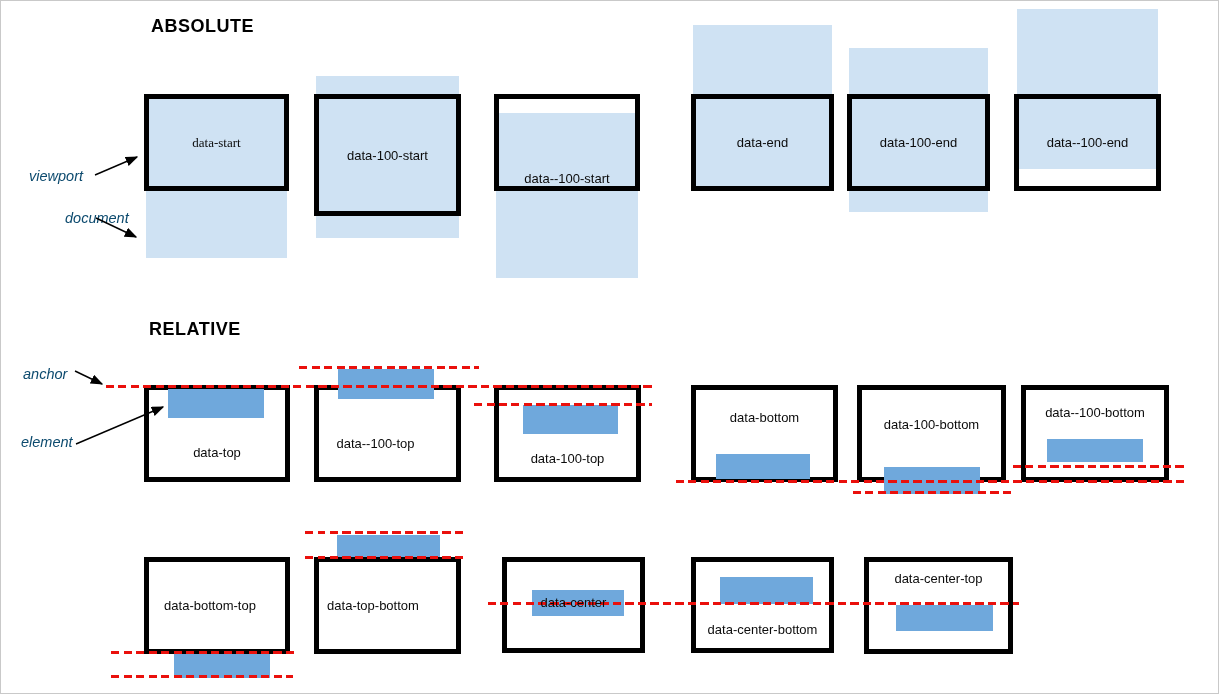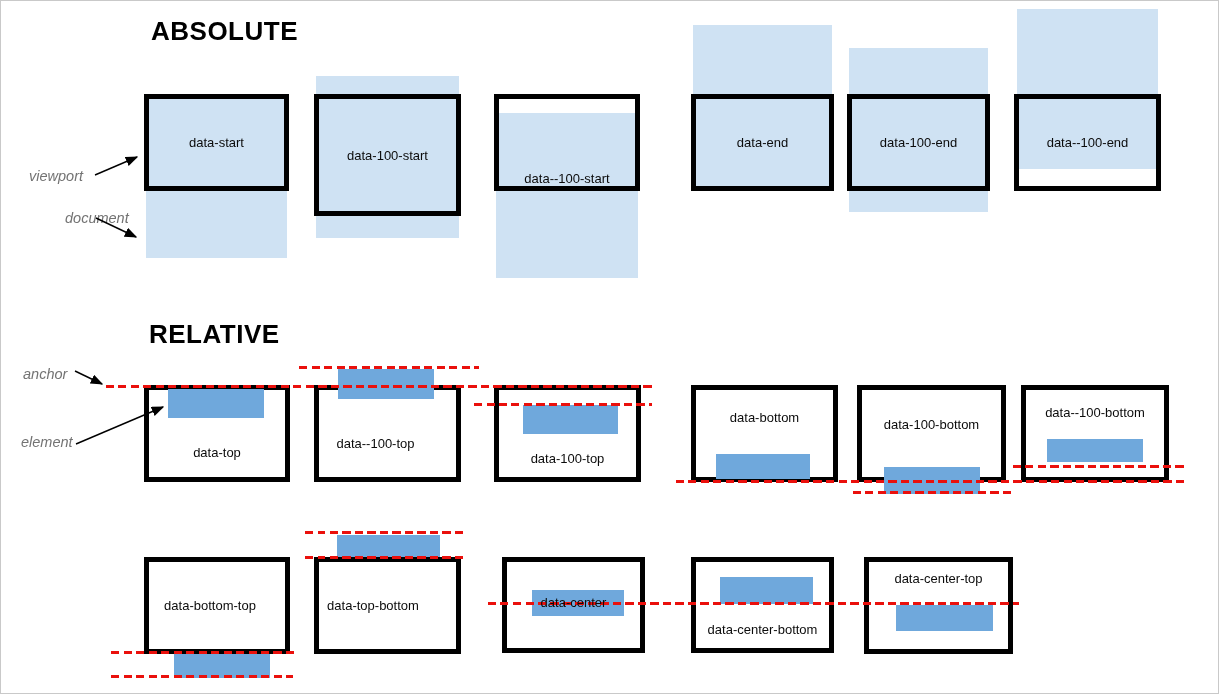--- a/index.html
+++ b/index.html
@@ -6,31 +6,31 @@
   #canvas{
     position:relative;
     width:1217px;height:692px;
     border:1px solid #c9c9c9;
     background:#fff;
     font-family:"Liberation Sans", sans-serif;
     overflow:hidden;
   }
   .section-title{
     position:absolute;
-    font-size:26px;
+    font-size:18px;
     font-weight:bold;
     color:#000;
     letter-spacing:0.5px;
     z-index:6;
   }
   .note{
     position:absolute;
     font-style:italic;
     font-size:14.5px;
-    color:#737373;
+    color:#0c4a6e;
     z-index:6;
     white-space:nowrap;
   }
   .doc{ position:absolute; background:#cfe2f3; z-index:1; }
   .box{
     position:absolute;
     border:5px solid #000;
     box-sizing:border-box;
     background:transparent;
     z-index:3;
@@ -72,21 +72,21 @@
         <path d="M0,0 L9,3.5 L0,7 Z" fill="#000"></path>
       </marker>
     </defs>
     <line x1="94" y1="174" x2="136" y2="156" stroke="#000" stroke-width="1.4" marker-end="url(#ah)"></line>
     <line x1="95" y1="217" x2="135" y2="236" stroke="#000" stroke-width="1.4" marker-end="url(#ah)"></line>
     <line x1="74" y1="370" x2="101" y2="383" stroke="#000" stroke-width="1.4" marker-end="url(#ah)"></line>
     <line x1="75" y1="443" x2="162" y2="406" stroke="#000" stroke-width="1.4" marker-end="url(#ah)"></line>
   </svg>
 
   <div class="doc" style="left:145px;top:95px;width:141px;height:162px;"></div>
-  <div class="box filled-label" style="left:143px;top:93px;width:145px;height:97px;">
+  <div class="box filled-label" style="left:143px;top:93px;width:145px;height:97px;font-family:Liberation Serif, serif;">
     <span class="inlabel">data-start</span>
   </div>
 
   <div class="doc" style="left:315px;top:75px;width:143px;height:162px;"></div>
   <div class="box filled-label" style="left:313px;top:93px;width:147px;height:122px;">
     <span class="inlabel">data-100-start</span>
   </div>
 
   <div class="doc" style="left:495px;top:112px;width:142px;height:165px;"></div>
   <div class="box filled-label" style="left:493px;top:93px;width:146px;height:97px;align-items:flex-end;">

